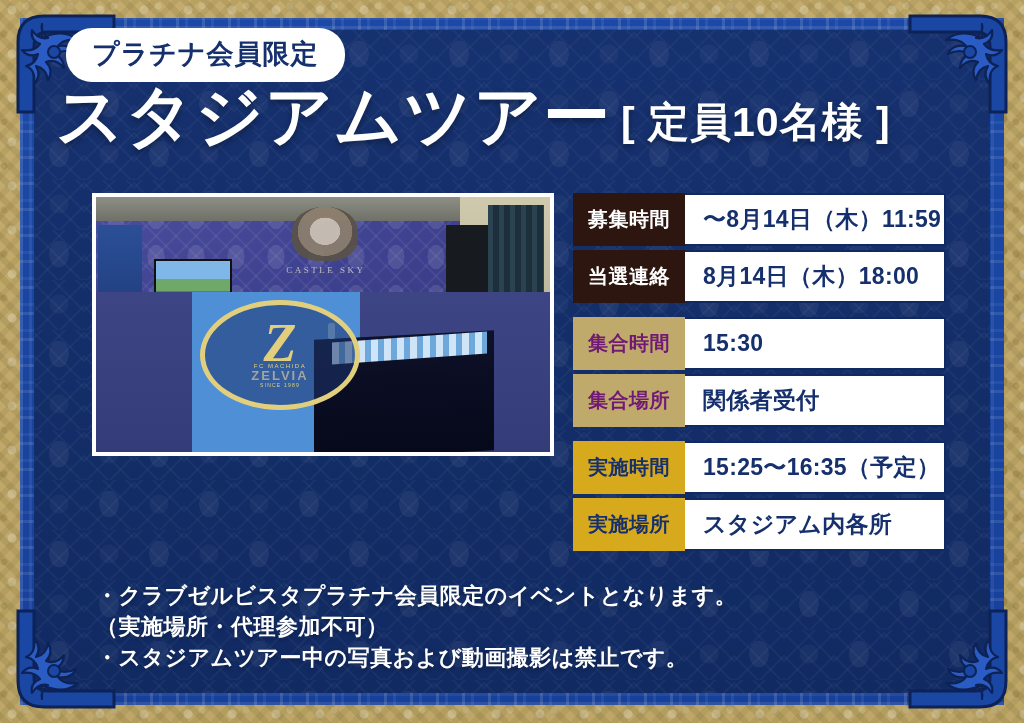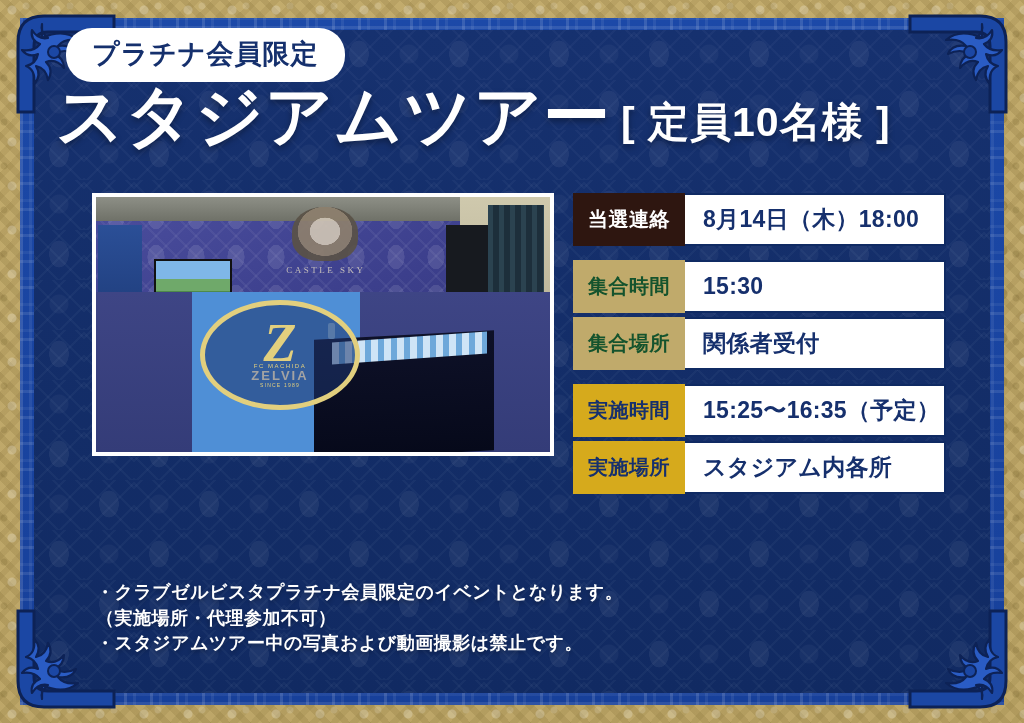--- a/index.html
+++ b/index.html
@@ -145,27 +145,27 @@
   .lab{
     width:112px;flex:0 0 112px;display:flex;align-items:center;justify-content:center;
     font-size:20px;font-weight:bold;letter-spacing:.5px;
   }
   .val{
     flex:1;background:#fff;display:flex;align-items:center;
     padding-left:18px;border:2px solid #0f2a63;box-sizing:border-box;border-left:none;
     font-size:23px;font-weight:bold;color:#16306d;letter-spacing:.3px;white-space:nowrap;
   }
   .lab.brown{background:#2e1610;color:#fff;}
-  .lab.tan{background:#c0aa6b;color:#14532d;}
+  .lab.tan{background:#c0aa6b;color:#701a75;}
   .lab.gold{background:#d6aa1c;color:#16306d;}
 
   
   .notes{position:absolute;left:96px;top:580px;right:60px;}
   .note{
-    font-size:18px;font-weight:bold;color:#fff;line-height:1.42;
+    font-size:22px;font-weight:bold;color:#fff;line-height:1.42;
     letter-spacing:.5px;white-space:nowrap;
     text-shadow:0 2px 4px rgba(0,0,0,.3);
   }
 </style>
 </head>
 <body>
 
 <div class="poster">
   <div class="band"></div>
   <div class="field"></div>
@@ -236,20 +236,24 @@
       <div class="ph-z">Z</div>
       <div class="ph-fc">FC MACHIDA</div>
       <div class="ph-zv">ZELVIA</div>
       <div class="ph-since">SINCE 1989</div>
     </div>
   </div>
 
   <div class="table">
       <div class="group">
         <div class="row">
+          <div class="lab brown">募集時間</div>
+          <div class="val">〜8月14日（木）11:59</div>
+        </div>
+        <div class="row">
           <div class="lab brown">当選連絡</div>
           <div class="val">8月14日（木）18:00</div>
         </div>
       </div>
       <div class="group">
         <div class="row">
           <div class="lab tan">集合時間</div>
           <div class="val">15:30</div>
         </div>
         <div class="row">

